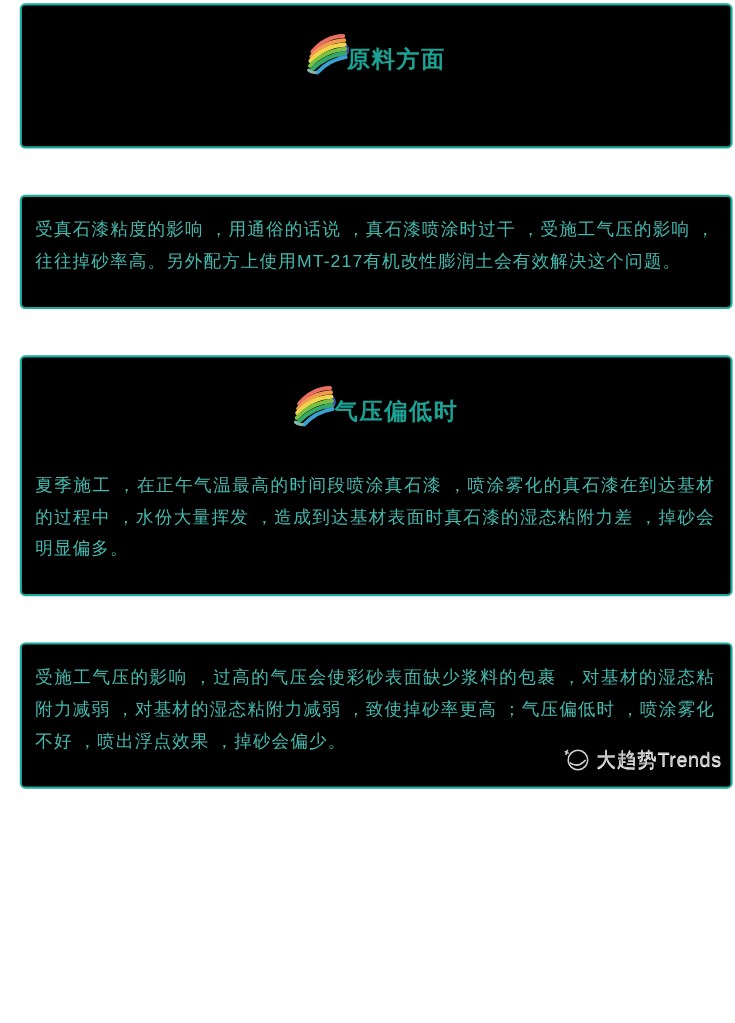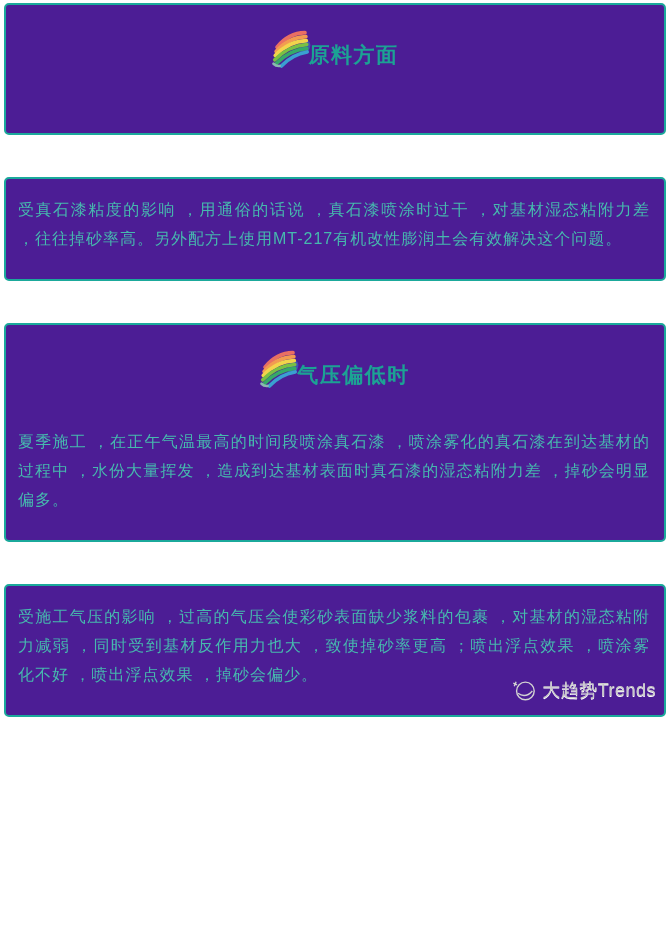--- a/index.html
+++ b/index.html
@@ -9,24 +9,24 @@
     font-family: "Liberation Sans", "DejaVu Sans", sans-serif;
   }
   .page {
     width: 668px;
     background: #ffffff;
     padding-top: 3px;
     box-sizing: border-box;
   }
   .card {
     box-sizing: border-box;
-    margin: 0 2px 42px 4px;
+    margin: 0 2px 42px 18px;
     border: 2px solid #1ba99b;
     border-radius: 5px;
-    background: #4c1d95;
+    background: #000000;
     padding: 16px 14px 26px 12px;
     position: relative;
   }
   .card:last-child { margin-bottom: 6px; }
   .card-head {
     display: flex;
     justify-content: center;
     align-items: flex-end;
     height: 44px;
     margin-bottom: 42px;
@@ -93,21 +93,21 @@
             <path d="M13 42.5 Q25 29.5 42.5 26.5" stroke="#3a9fd1"></path>
           </g>
           <path d="M4 40 q3 3 7 2.5" stroke="#8ab8b0" stroke-width="3" fill="none" stroke-linecap="round"></path>
         </svg>
       </span>
       <h2 class="card-title">原料方面</h2>
     </div>
   </section>
 
   <section class="card">
-    <p class="card-body">受真石漆粘度的影响 ，用通俗的话说 ，真石漆喷涂时过干 ，对基材湿态粘附力差 ，往往掉砂率高。另外配方上使用MT-217有机改性膨润土会有效解决这个问题。</p>
+    <p class="card-body">受真石漆粘度的影响 ，用通俗的话说 ，真石漆喷涂时过干 ，受施工气压的影响 ，往往掉砂率高。另外配方上使用MT-217有机改性膨润土会有效解决这个问题。</p>
   </section>
 
   <section class="card">
     <div class="card-head">
       <span class="rainbow-icon">
         <svg viewBox="0 0 48 44" xmlns="http://www.w3.org/2000/svg">
           <ellipse cx="40" cy="21" rx="5.5" ry="8" fill="#4156b8" opacity="0.9" transform="rotate(28 40 21)"></ellipse>
           <g fill="none" stroke-linecap="round" stroke-width="4.2">
             <path d="M8 21 Q21 5 40 4.5" stroke="#e96f63"></path>
             <path d="M7 26 Q21 10 41 9" stroke="#f29b51"></path>
@@ -118,21 +118,21 @@
           </g>
           <path d="M4 40 q3 3 7 2.5" stroke="#8ab8b0" stroke-width="3" fill="none" stroke-linecap="round"></path>
         </svg>
       </span>
       <h2 class="card-title">气压偏低时</h2>
     </div>
     <p class="card-body">夏季施工 ，在正午气温最高的时间段喷涂真石漆 ，喷涂雾化的真石漆在到达基材的过程中 ，水份大量挥发 ，造成到达基材表面时真石漆的湿态粘附力差 ，掉砂会明显偏多。</p>
   </section>
 
   <section class="card">
-    <p class="card-body">受施工气压的影响 ，过高的气压会使彩砂表面缺少浆料的包裹 ，对基材的湿态粘附力减弱 ，同时受到基材反作用力也大 ，致使掉砂率更高 ；喷出浮点效果 ，喷涂雾化不好 ，喷出浮点效果 ，掉砂会偏少。</p>
+    <p class="card-body">受施工气压的影响 ，过高的气压会使彩砂表面缺少浆料的包裹 ，对基材的湿态粘附力减弱 ，对基材的湿态粘附力减弱 ，致使掉砂率更高 ；气压偏低时 ，喷涂雾化不好 ，喷出浮点效果 ，掉砂会偏少。</p>
 
     <div class="watermark">
       <span class="wm-logo">
         <svg viewBox="0 0 30 28" xmlns="http://www.w3.org/2000/svg" fill="none" stroke="#d2d2d2" stroke-width="1.5">
           <circle cx="16.5" cy="15" r="9.5"></circle>
           <path d="M8.5 17.5 q8 6 15.5 -2.5"></path>
           <path d="M3.5 6.5 l4 2 M6.5 5 l-2 5"></path>
         </svg>
       </span>
       <span>大趋势Trends</span>

